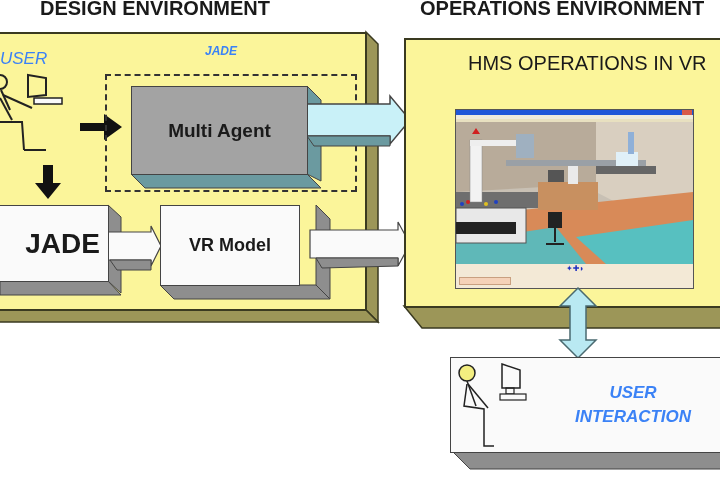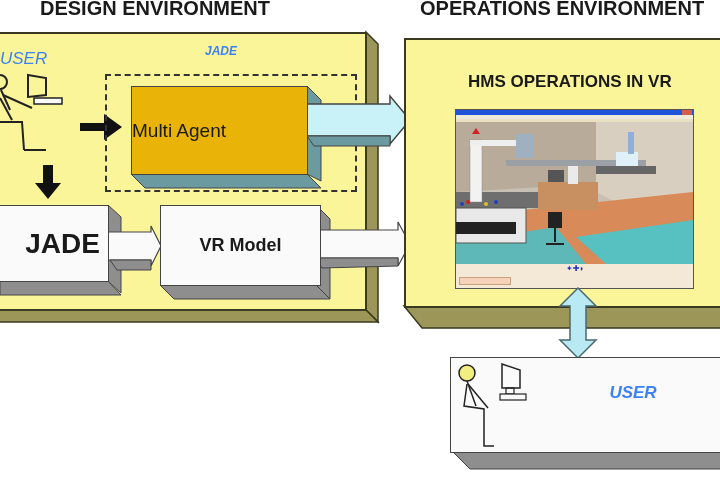--- a/index.html
+++ b/index.html
@@ -2,21 +2,21 @@
 <html><head>
 <meta charset="utf-8">
 <style>
   html, body { margin:0; padding:0; }
   body { width:720px; height:480px; position:relative; overflow:hidden; background:#ffffff; font-family:"Liberation Sans", sans-serif; }
   .abs { position:absolute; }
   .env-title { font-weight:bold; font-size:20px; color:#1a1a1a; white-space:nowrap; }
   .panel { background:#fbf59a; border:2px solid #3a3a20; box-sizing:border-box; }
   .ital { font-style:italic; font-weight:bold; color:#3b82f6; }
   .box-white { background:#fafafa; border:1.5px solid #444; box-sizing:border-box; display:flex; align-items:center; justify-content:center; }
-  .box-cyan { background:#eab308; border:1.5px solid #444; box-sizing:border-box; display:flex; align-items:center; justify-content:flex-start; text-align:center; }
+  .box-cyan { background:#a3a3a3; border:1.5px solid #444; box-sizing:border-box; display:flex; align-items:center; justify-content:center; text-align:center;font-weight:bold; }
   .dashed { border:2px dashed #333; box-sizing:border-box; }
   svg { position:absolute; overflow:visible; }
 </style>
 </head>
 <body>
 
 <div class="abs env-title" style="left:40px; top:-3px;">DESIGN ENVIRONMENT</div>
 <div class="abs env-title" style="left:420px; top:-3px;">OPERATIONS ENVIRONMENT</div>
 
 <div class="abs" style="left:-10px; top:32px; width:398px; height:290px;">
@@ -83,31 +83,31 @@
 
 <svg width="200" height="100" style="left:160px; top:205px;">
   <polygon points="156,0 170,14 170,94 156,80" fill="#8e8e8e" stroke="#444" stroke-width="1"></polygon>
   <polygon points="0,80 156,80 170,94 14,94" fill="#8e8e8e" stroke="#444" stroke-width="1"></polygon>
 </svg>
 
 <svg width="110" height="60" style="left:310px; top:218px;">
   <polygon points="0,12 88,12 88,4 100,26 88,48 88,40 0,40" fill="#fafafa" stroke="#444" stroke-width="1.2"></polygon>
   <polygon points="6,40 88,40 88,48 12,50" fill="#8e8e8e" stroke="#444" stroke-width="1"></polygon>
 </svg>
-<div class="abs box-white" style="left:160px; top:205px; width:161px; height:81px; font-size:18px; font-weight:bold; color:#1a1a1a;">
+<div class="abs box-white" style="left:160px; top:205px; width:140px; height:81px; font-size:18px; font-weight:bold; color:#1a1a1a;">
   <span>VR Model</span>
 </div>
 
 <div class="abs" style="left:404px; top:38px; width:330px; height:288px;">
   <svg width="330" height="288" style="left:0;top:0">
     <polygon points="0,268 330,268 330,290 18,290" fill="#9c9658" stroke="#3a3a20" stroke-width="1.5"></polygon>
   </svg>
   <div class="abs panel" style="left:0; top:0; width:330px; height:270px;"></div>
 </div>
-<div class="abs" style="left:468px; top:72px; font-size:17px; font-weight:bold; color:#1a1a1a; white-space:nowrap;">HMS OPERATIONS IN VR</div>
+<div class="abs" style="left:468px; top:52px; font-size:20px; font-weight:normal; color:#1a1a1a; white-space:nowrap;">HMS OPERATIONS IN VR</div>
 
 <div class="abs" style="left:455px; top:109px; width:239px; height:180px; border:1px solid #555; background:#f3e9d6; box-sizing:border-box; overflow:hidden;">
   <div class="abs" style="left:0; top:0; width:100%; height:5px; background:#1f56d8;"></div>
   <div class="abs" style="right:1px; top:0; width:10px; height:5px; background:#d85a4a;"></div>
   <div class="abs" style="left:0; top:5px; width:100%; height:4px; background:#eeeadc;"></div>
   <div class="abs" style="left:0; top:9px; width:100%; height:3px; background:#e8e0c0;"></div>
 
   <svg width="237" height="142" style="left:0; top:12px;">
     <rect x="0" y="0" width="237" height="142" fill="#c8c0b4"></rect>
     <polygon points="140,0 237,0 237,120 140,70" fill="#d9cfc0"></polygon>
@@ -153,13 +153,14 @@
   <circle cx="11" cy="11" r="8" fill="#f3ee80" stroke="#222" stroke-width="1.5"></circle>
   <line x1="11" y1="19" x2="20" y2="44" stroke="#222" stroke-width="1.5"></line>
   <line x1="12" y1="22" x2="32" y2="46" stroke="#222" stroke-width="1.5"></line>
   <polyline points="11,22 8,44 28,47 28,84 38,84" fill="none" stroke="#222" stroke-width="1.5"></polyline>
   <polygon points="46,2 64,8 64,26 46,26" fill="#fafafa" stroke="#222" stroke-width="1.5"></polygon>
   <rect x="50" y="26" width="8" height="6" fill="none" stroke="#222" stroke-width="1.2"></rect>
   <rect x="44" y="32" width="26" height="6" fill="#fafafa" stroke="#222" stroke-width="1.2"></rect>
 </svg>
 <div class="abs ital" style="left:568px; top:381px; width:130px; text-align:center; font-size:17px; line-height:24px;">
   <div>USER</div>
+  <div>INTERACTION</div>
 </div>
 
 </body></html>

